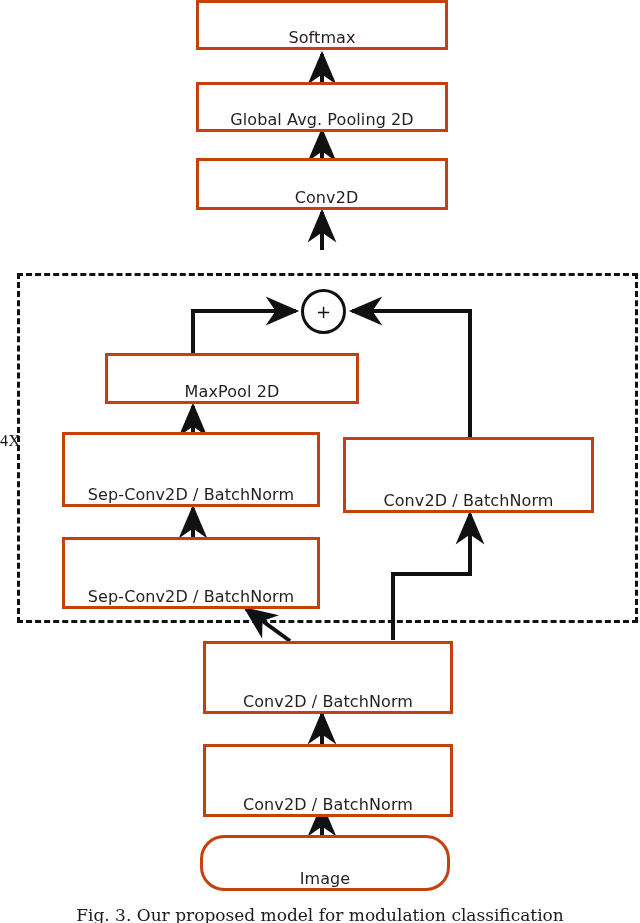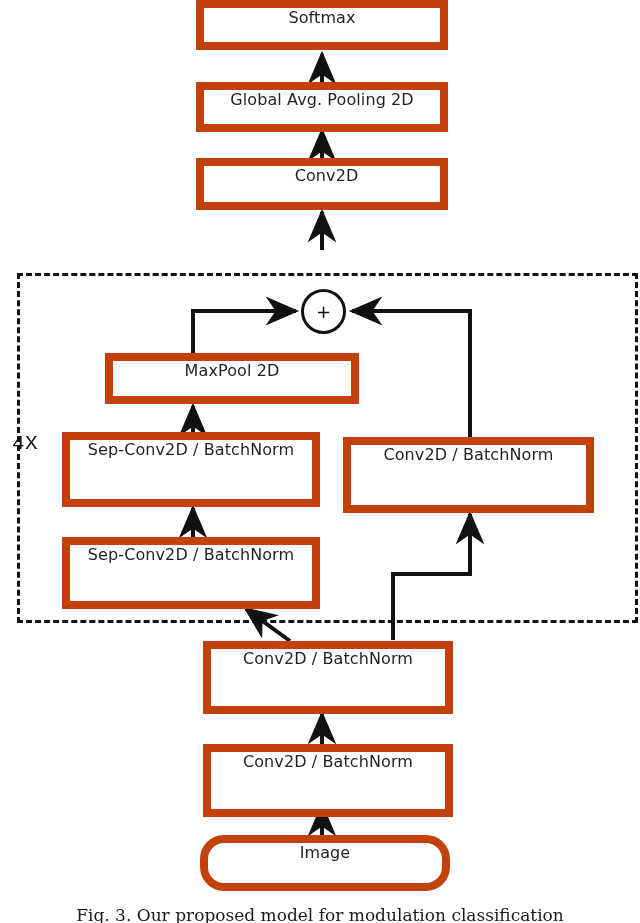--- a/index.html
+++ b/index.html
@@ -22,41 +22,40 @@
     top: 0;
     left: 0;
     width: 640px;
     height: 923px;
     pointer-events: none;
   }
   .node {
     position: absolute;
     box-sizing: border-box;
     background: #ffffff;
-    border: 8px solid #c2410c;
+    border: 3px solid #c2410c;
     display: flex;
-    align-items: flex-start;
+    align-items: flex-end;
     justify-content: center;
     z-index: 3;
   }
   .node span {
     font-family: "DejaVu Sans", sans-serif;
     font-size: 16px;
     color: #231f20;
     letter-spacing: 0.1px;
     white-space: nowrap;
   }
   .repeat-label {
     position: absolute;
     z-index: 4;
-    font-family: Liberation Mono, monospace;
-    font-size: 21px;
+    font-family: Liberation Serif, serif;
+    font-size: 16px;
     color: #111111;
     letter-spacing: 0.5px;
-    margin-left: 12px;
   }
   .plus-node {
     position: absolute;
     box-sizing: border-box;
     border: 3px solid #111111;
     border-radius: 50%;
     background: #ffffff;
     display: flex;
     align-items: center;
     justify-content: center;

